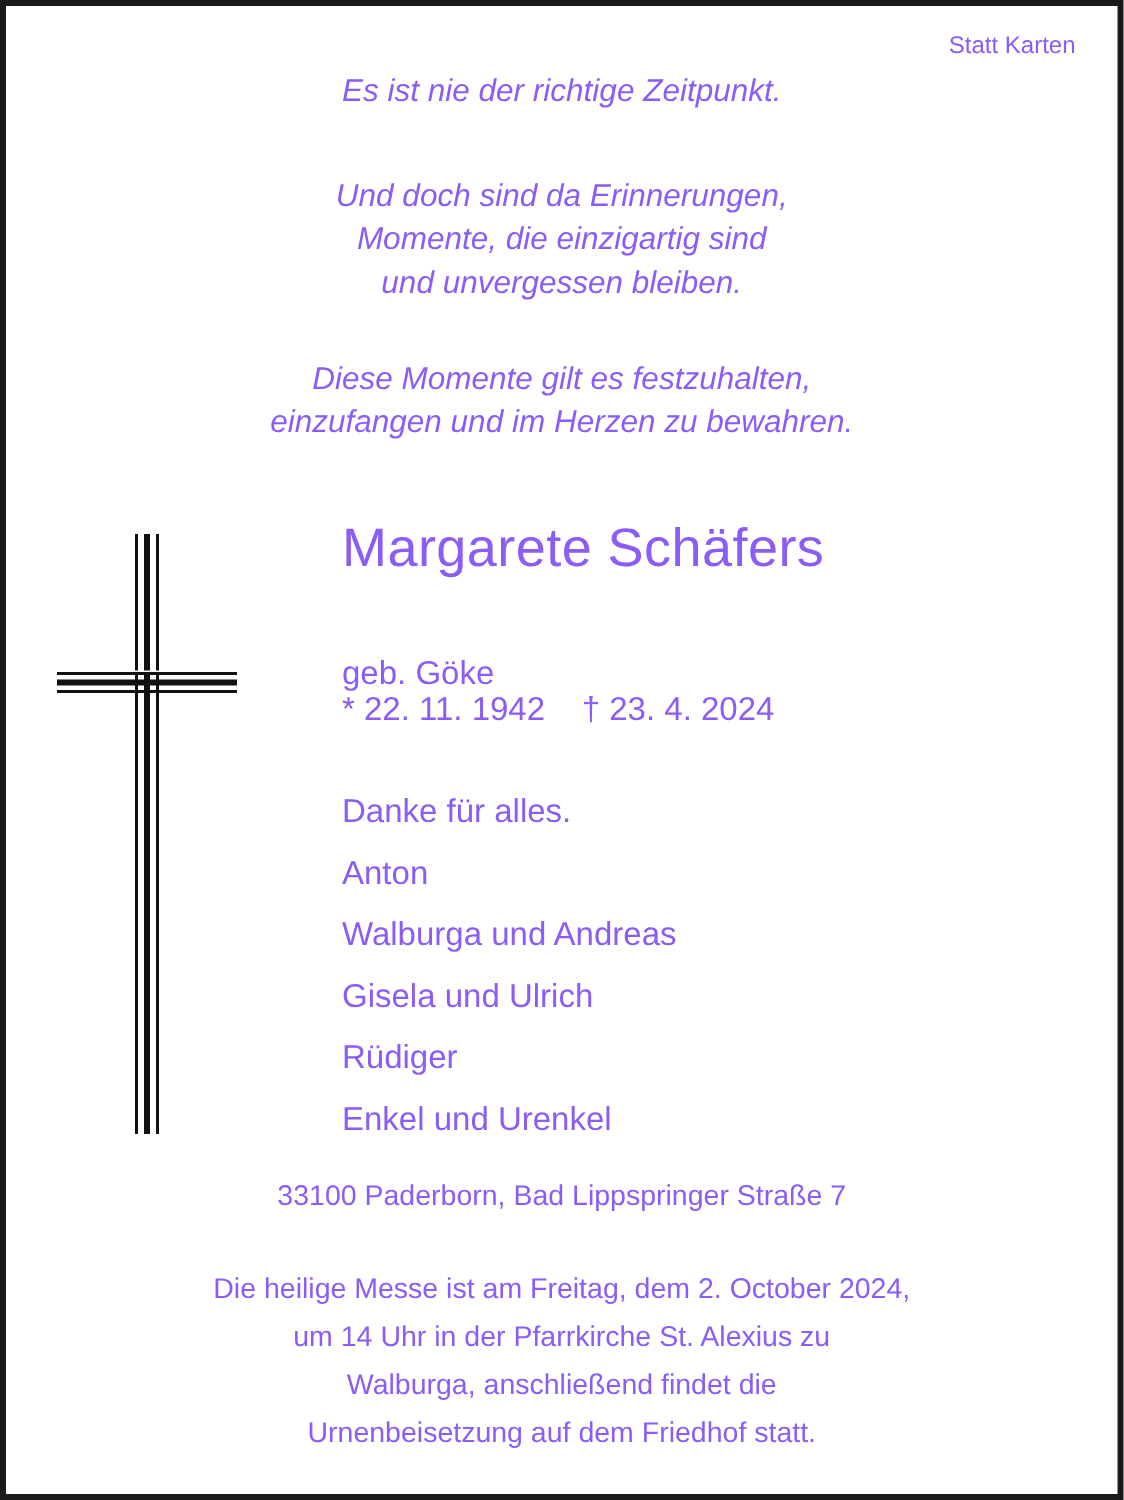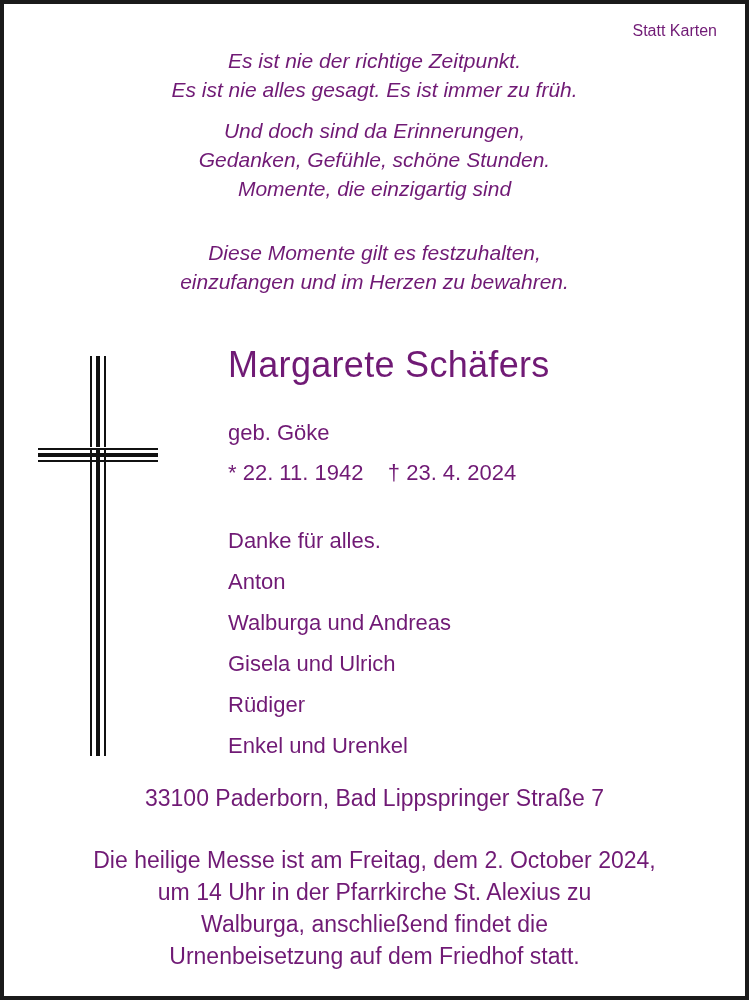--- a/index.html
+++ b/index.html
@@ -1,58 +1,57 @@
 <!DOCTYPE html>
 <html><head>
 <meta charset="utf-8">
 <style>
   html, body { margin:0; padding:0; }
   body { width:749px; height:1000px; background:#1a1a1a; position:relative; overflow:hidden; }
   .card { position:absolute; left:4px; top:4px; width:741px; height:992px; background:#fff; }
-  .txt { position:absolute; color:#701a75; font-family:"Liberation Sans", sans-serif; white-space:nowrap; }
+  .txt { position:absolute; color:#8b5cf6; font-family:"Liberation Sans", sans-serif; white-space:nowrap; }
   .center { left:0; width:741px; text-align:center; }
   .statt { right:28px; top:18px; font-size:16px; }
   .poem { font-style:italic; font-size:21px; line-height:29px; }
   .name { left:224px; top:340px; font-size:36px; letter-spacing:0.3px; }
   .left { left:224px; font-size:22px; }
-  .body { font-size:23px; line-height:32px; }
+  .body { font-size:19px; line-height:32px; }
   .cross div { position:absolute; background:#111; }
 </style>
 </head>
 <body>
 
 <div class="card">
   <div class="txt statt">Statt Karten</div>
 
   <div class="txt center poem" style="top:42px;">
     <div>Es ist nie der richtige Zeitpunkt.</div>
-    <div>Es ist nie alles gesagt. Es ist immer zu früh.</div>
   </div>
   <div class="txt center poem" style="top:112px;">
     <div>Und doch sind da Erinnerungen,</div>
-    <div>Gedanken, Gefühle, schöne Stunden.</div>
     <div>Momente, die einzigartig sind</div>
+    <div>und unvergessen bleiben.</div>
   </div>
   <div class="txt center poem" style="top:234px;">
     <div>Diese Momente gilt es festzuhalten,</div>
     <div>einzufangen und im Herzen zu bewahren.</div>
   </div>
 
   <div class="cross">
     <div style="left:86px; top:352px; width:2px; height:400px;"></div>
     <div style="left:92px; top:352px; width:4px; height:400px;"></div>
     <div style="left:100px; top:352px; width:2px; height:400px;"></div>
     <div style="left:34px; top:443px; width:120px; height:2px; background:#fff;"></div>
     <div style="left:34px; top:444px; width:120px; height:2px;"></div>
     <div style="left:34px; top:449px; width:120px; height:4px;"></div>
     <div style="left:34px; top:456px; width:120px; height:2px;"></div>
   </div>
 
   <div class="txt name">Margarete Schäfers</div>
-  <div class="txt left" style="top:416px;">geb. Göke</div>
+  <div class="txt left" style="top:432px;">geb. Göke</div>
   <div class="txt left" style="top:456px; white-space:pre;">* 22. 11. 1942    † 23. 4. 2024</div>
 
   <div class="txt left" style="top:516px; line-height:41px;">
     <div>Danke für alles.</div>
     <div>Anton</div>
     <div>Walburga und Andreas</div>
     <div>Gisela und Ulrich</div>
     <div>Rüdiger</div>
     <div>Enkel und Urenkel</div>
   </div>

